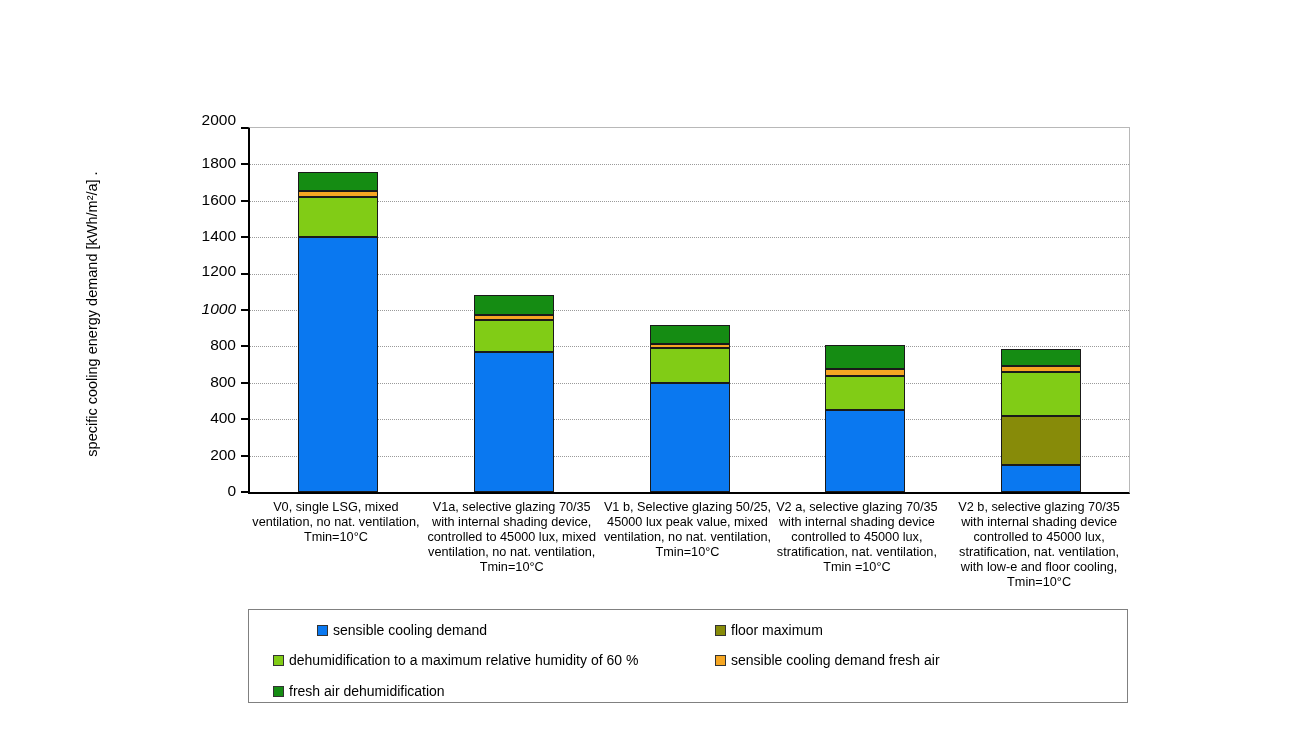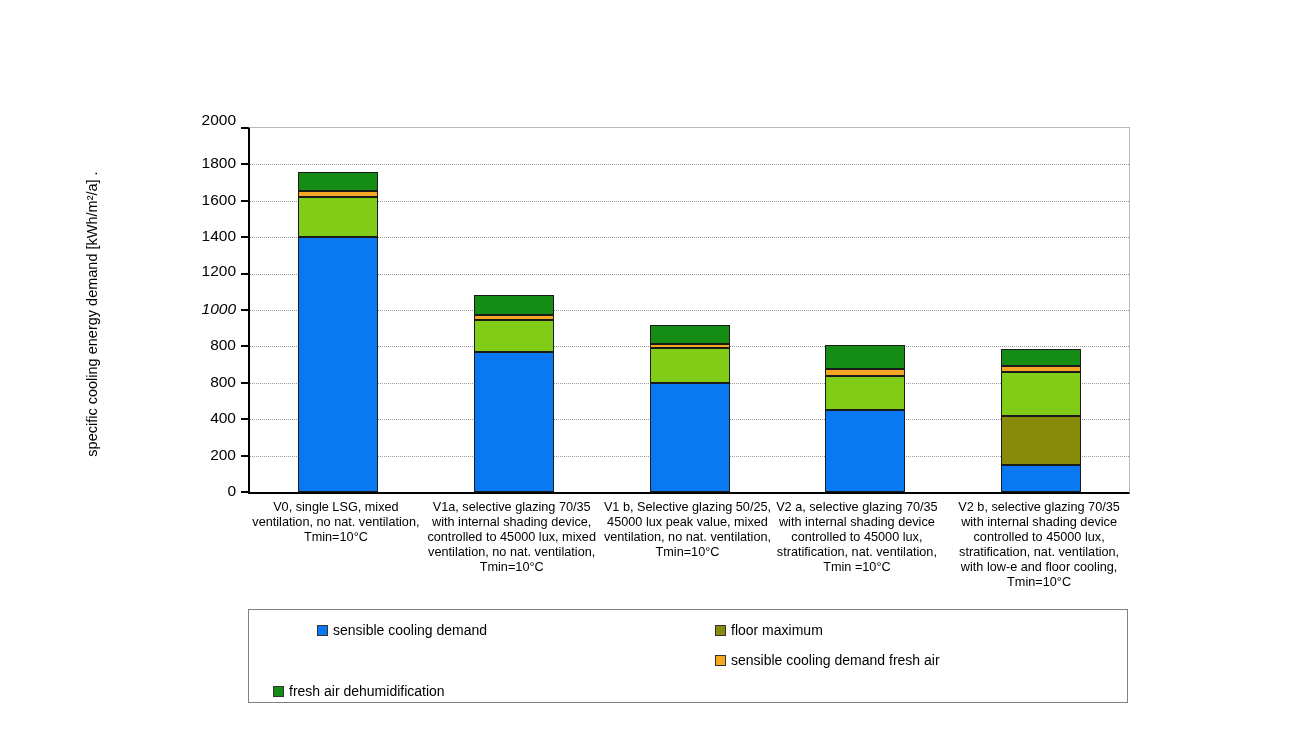--- a/index.html
+++ b/index.html
@@ -233,20 +233,24 @@
 
   <div id="legend">
       <div class="legend-item" style="left: 24px; top: 12px; margin-left: 44px;">
         <span class="legend-swatch" style="background: rgb(10, 120, 240);"></span>
         <span>sensible cooling demand</span>
       </div>
       <div class="legend-item" style="left: 466px; top: 12px;">
         <span class="legend-swatch" style="background: rgb(135, 139, 9);"></span>
         <span>floor maximum</span>
       </div>
+      <div class="legend-item" style="left: 24px; top: 42px;">
+        <span class="legend-swatch" style="background: rgb(129, 204, 22);"></span>
+        <span>dehumidification to a maximum relative humidity of 60 %</span>
+      </div>
       <div class="legend-item" style="left: 466px; top: 42px;">
         <span class="legend-swatch" style="background: rgb(245, 166, 35);"></span>
         <span>sensible cooling demand fresh air</span>
       </div>
       <div class="legend-item" style="left: 24px; top: 73px;">
         <span class="legend-swatch" style="background: rgb(21, 140, 19);"></span>
         <span>fresh air dehumidification</span>
       </div>
     </div>
 

